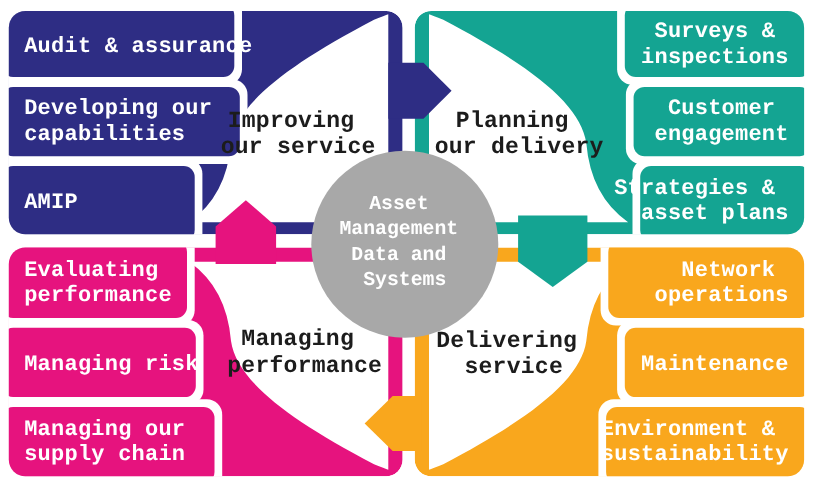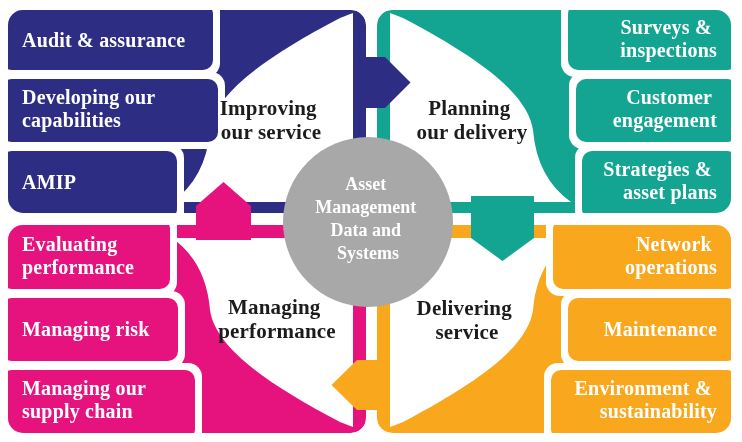--- a/index.html
+++ b/index.html
@@ -1,17 +1,17 @@
 <!DOCTYPE html>
 <html><head>
 <meta charset="utf-8">
 <style>
   html,body{margin:0;padding:0;background:#fff;}
   .page{width:742px;height:442px;background:#fff;position:relative;overflow:hidden;
-        font-family:Liberation Serif, serif;}
+        font-family:Liberation Mono, monospace;}
   svg{display:block;}
   .pill-text{fill:#ffffff;font-size:20px;font-weight:bold;letter-spacing:0.2px;}
   .q-title{fill:#1c1c1c;font-size:21px;font-weight:bold;text-anchor:middle;letter-spacing:0.2px;}
   .center-text{fill:#ffffff;font-size:18px;font-weight:bold;text-anchor:middle;}
   .anchor-start{text-anchor:start;}
   .anchor-end{text-anchor:end;}
 </style>
 </head>
 <body>
 

